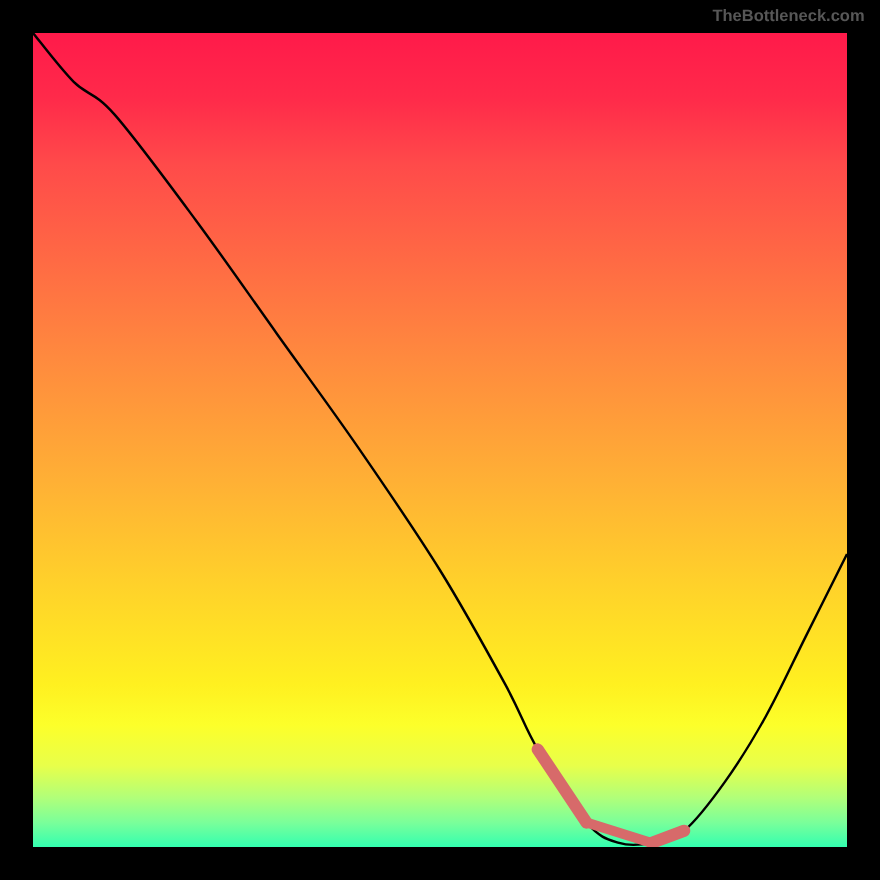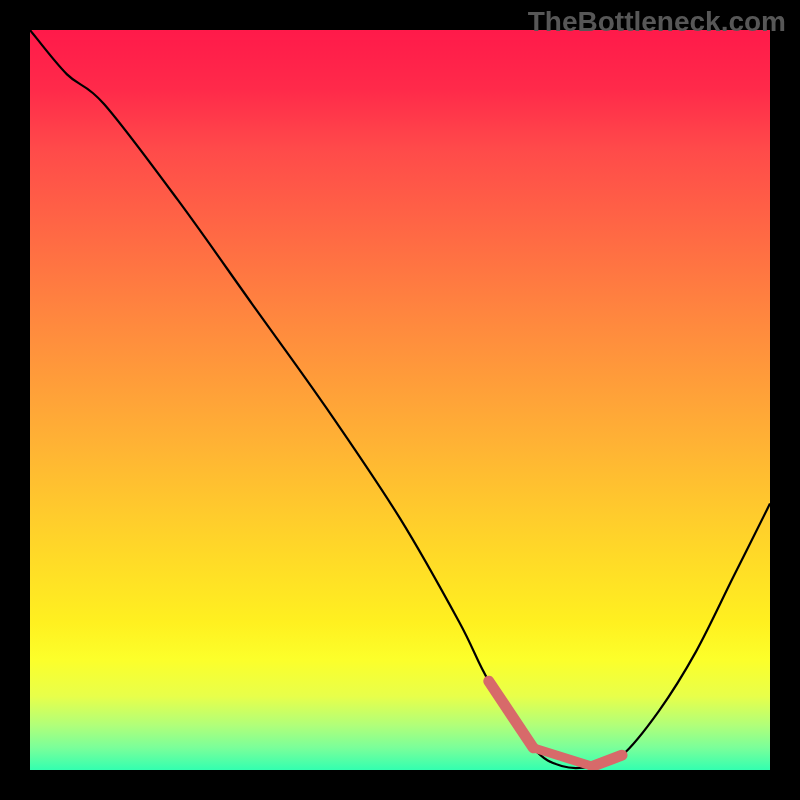--- a/index.html
+++ b/index.html
@@ -8,21 +8,21 @@
     height: 800px;
     background: #000;
     position: relative;
     font-family: Arial, sans-serif;
   }
   .watermark {
     position: absolute;
     top: 6px;
     right: 14px;
     color: #575757;
-    font-size: 28px;
+    font-size: 15px;
     font-weight: bold;
     z-index: 10;
   }
   .plot-area {
     position: absolute;
     left: 30px;
     top: 30px;
     width: 740px;
     height: 740px;
     background: linear-gradient(to bottom,

